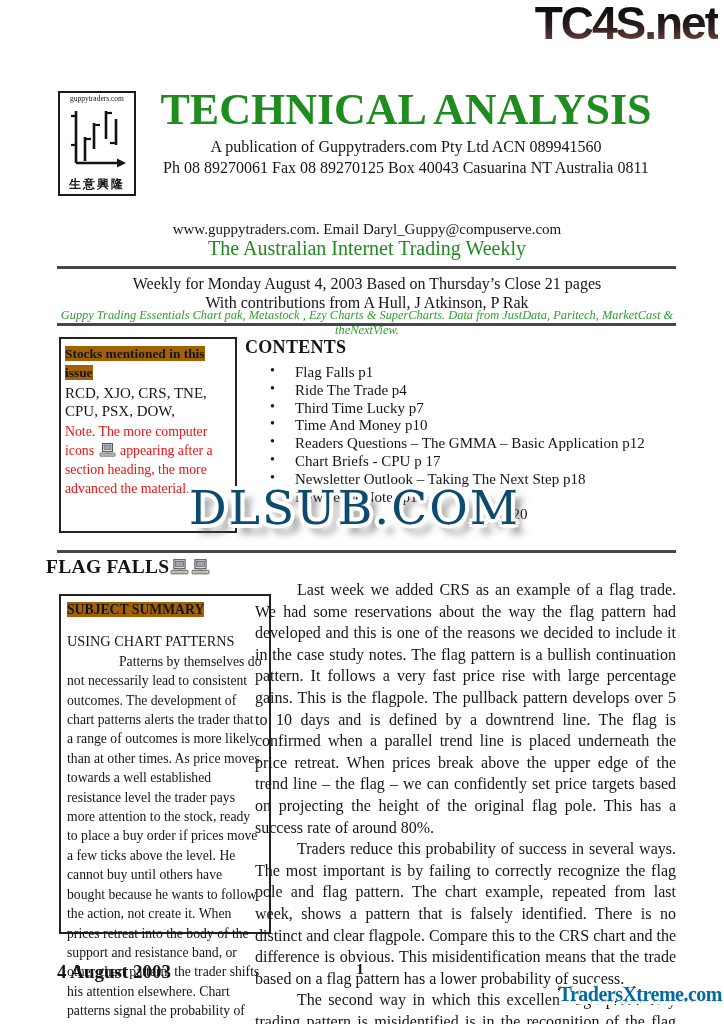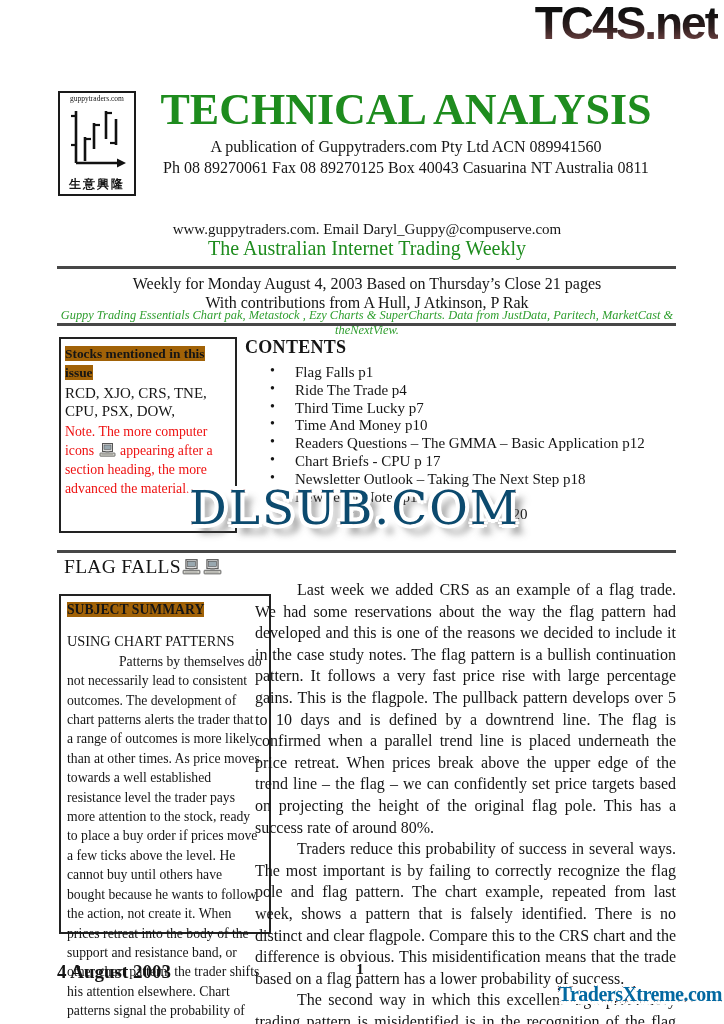--- a/index.html
+++ b/index.html
@@ -79,23 +79,23 @@
     font-size: 47px; letter-spacing: 2px; color: #0c4a6e;
     -webkit-text-stroke: 1px #8a0f0f; paint-order: stroke;
     text-shadow:
       -3px -3px 0 #fff, 3px -3px 0 #fff, -3px 3px 0 #fff, 3px 3px 0 #fff,
       -4px 0 0 #fff, 4px 0 0 #fff, 0 -4px 0 #fff, 0 4px 0 #fff,
       8px 9px 7px rgba(90,90,90,0.8);
   }
 
   
   .article-heading-row {
-    position: absolute; left: 64px; top: 556px;
+    position: absolute; left: 46px; top: 556px;
     display: flex; align-items: center; 
-    font-size: 19.5px; font-weight: normal; letter-spacing: 0.3px;
+    font-size: 19.5px; font-weight: bold; letter-spacing: 0.3px;
   }
   .summary-box {
     position: absolute; left: 59px; top: 594px; width: 212px; height: 340px;
     border: 2px solid #222; padding: 4px 6px;
     font-size: 13.7px; line-height: 19.4px;
   }
   .summary-heading { font-size: 13.7px; }
   .summary-sub { margin-top: 13px; font-size: 14.3px; }
   .summary-body { text-indent: 52px; }
 

